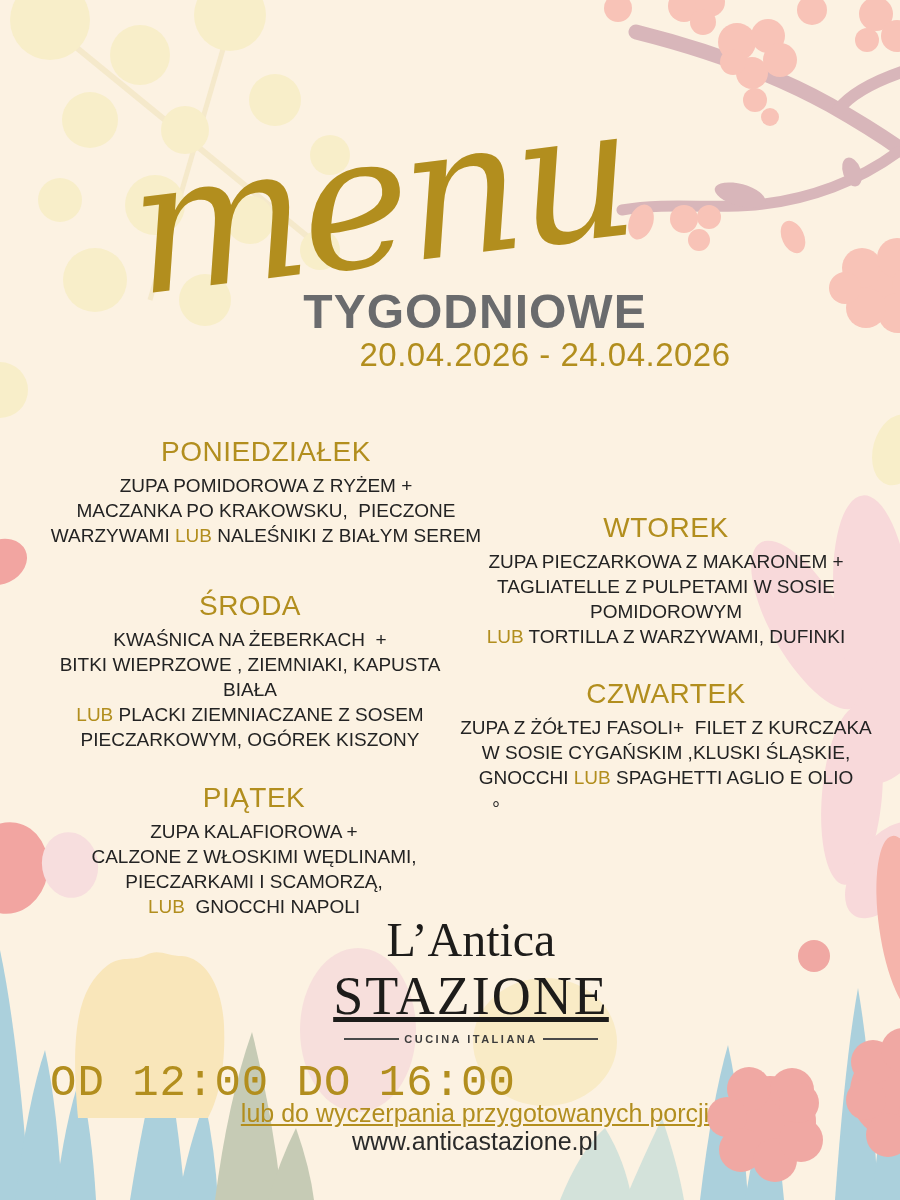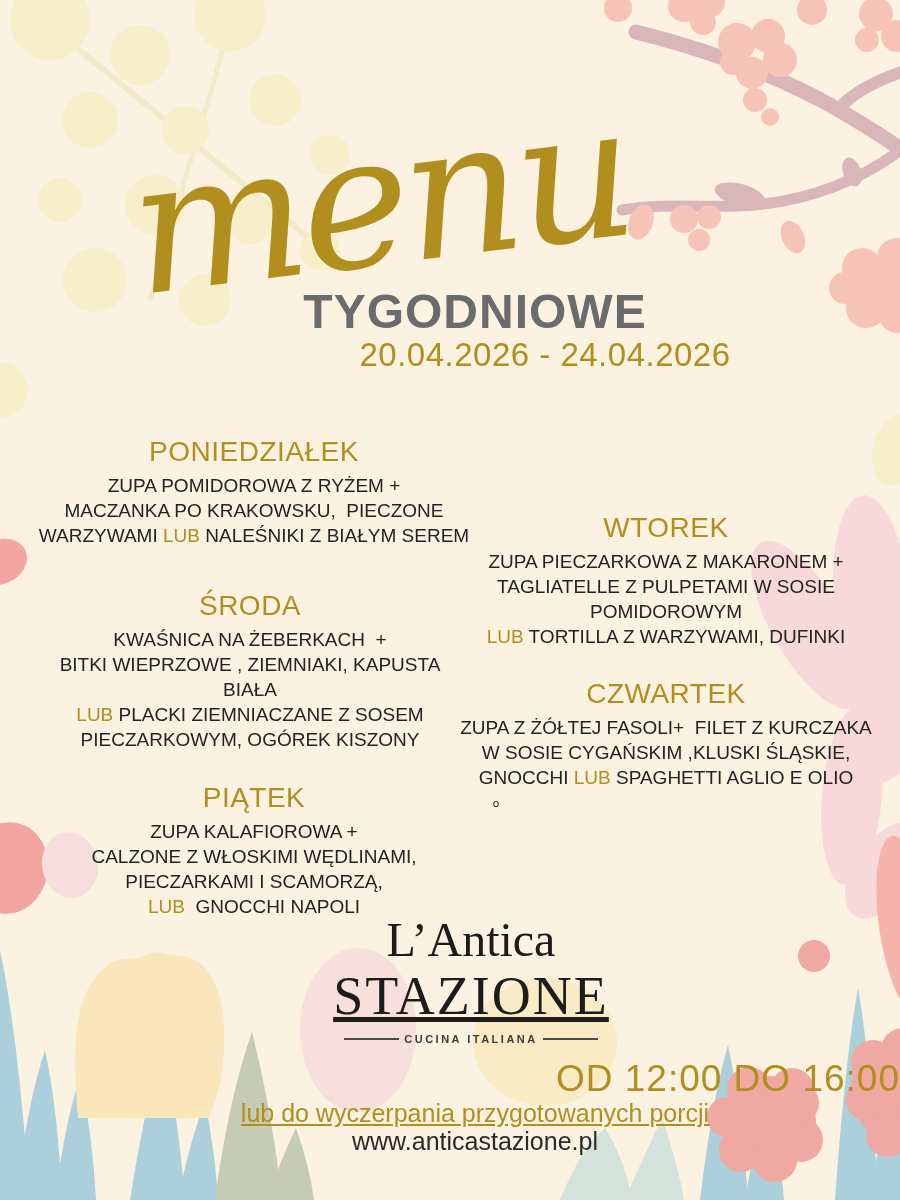--- a/index.html
+++ b/index.html
@@ -30,38 +30,38 @@
   .daterange{
     left:200px;top:336px;width:690px;text-align:center;
     font-size:33px;color:var(--gold);letter-spacing:0.5px;
   }
 
   .section{width:452px;text-align:center;}
   .day-title{font-size:28px;color:var(--gold);letter-spacing:0.5px;margin-bottom:5px;}
   .menu-line{font-size:19px;line-height:25px;color:var(--text-dark);white-space:pre;}
   .menu-line .gold{color:var(--gold);}
 
-  #sec-poniedzialek{left:28px;top:436px;}
+  #sec-poniedzialek{left:40px;top:436px;}
   #sec-sroda{left:24px;top:590px;}
   #sec-piatek{left:28px;top:782px;}
   #sec-wtorek{left:440px;top:512px;}
   #sec-czwartek{left:440px;top:678px;}
 
   .stray-mark{left:492px;top:798px;font-size:20px;color:#333;}
 
   #logo{left:285px;top:916px;width:372px;text-align:center;color:#1d1c1a;}
   .logo-line1{font-family:"Liberation Serif",serif;font-size:48px;line-height:1;}
   .logo-line2{font-family:"Liberation Serif",serif;font-size:54px;line-height:1;letter-spacing:2px;margin-top:5px;text-decoration:underline;}
   .logo-tagline{
     margin-top:10px;display:flex;align-items:center;justify-content:center;gap:5px;
     font-size:11px;letter-spacing:2.5px;color:#3c3c3c;font-weight:bold;
   }
   .tag-rule{width:55px;height:2px;background:#4a4a4a;}
 
-  .footer-hours{left:50px;top:1058px;width:850px;text-align:right;font-size:37px;color:var(--gold);letter-spacing:1px;}
+  .footer-hours{left:50px;top:1058px;width:850px;text-align:left;font-size:44px;color:var(--gold);letter-spacing:1px;font-family:Liberation Mono, monospace;}
   .footer-note{left:50px;top:1099px;width:850px;text-align:center;font-size:25px;color:var(--gold);text-decoration:underline;}
   .footer-site{left:50px;top:1127px;width:850px;text-align:center;font-size:25px;color:#2a2a2a;}
 </style>
 </head>
 <body>
 
 <svg id="decor" width="900" height="1200" viewBox="0 0 900 1200" xmlns="http://www.w3.org/2000/svg">
 
   <g fill="#f8eec9">
     <path d="M55,30 L330,255" stroke="#f5e9cb" stroke-width="6" fill="none"></path>

